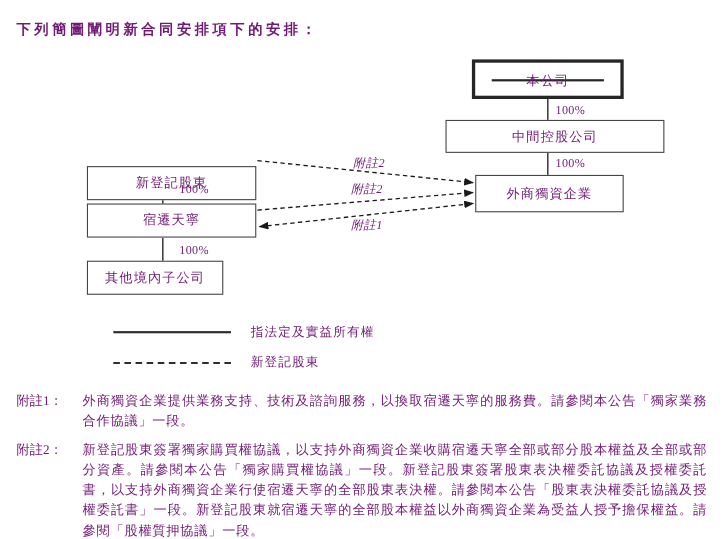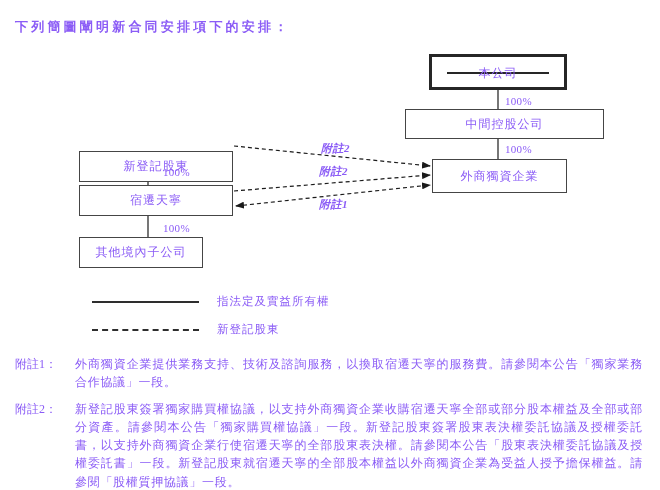--- a/index.html
+++ b/index.html
@@ -1,19 +1,19 @@
 <!DOCTYPE html>
 <html><head>
 <meta charset="utf-8">
 <style>
   html,body{margin:0;padding:0;background:#ffffff;}
   .page{
     position:relative;width:660px;height:490px;background:#ffffff;
     font-family:"Liberation Serif","DejaVu Serif",serif;
-    color:#8b5cf6;overflow:hidden;
+    color:#701a75;overflow:hidden;
   }
   .title{
     position:absolute;left:15px;top:18px;
     font-size:13px;font-weight:bold;letter-spacing:3.2px;white-space:nowrap;
   }
   svg.connectors{position:absolute;left:0;top:0;pointer-events:none;}
   .node{
     position:absolute;border:1px solid #454545;background:#ffffff;
     display:flex;align-items:center;justify-content:center;
     box-sizing:border-box;font-size:12px;letter-spacing:1px;white-space:nowrap;
@@ -24,24 +24,24 @@
   }
   .node-double .inner{
     border:1px solid #262626;width:100%;height:100%;box-sizing:border-box;
     display:flex;align-items:center;justify-content:center;
     font-size:12px;letter-spacing:1px;white-space:nowrap;
   }
   .pct{
     position:absolute;font-size:11px;letter-spacing:0.3px;white-space:nowrap;
   }
   .arrow-label{
-    position:absolute;font-size:11px;font-style:italic;font-weight:700;
+    position:absolute;font-size:11px;font-style:italic;font-weight:400;
     letter-spacing:0.5px;white-space:nowrap;
   }
-  .legend{position:absolute;left:92px;top:294px;}
+  .legend{position:absolute;left:103px;top:294px;}
   .legend-row{display:flex;align-items:center;height:15px;margin-bottom:13px;}
   .legend-line{width:107px;height:0;border-top:2px solid #2e2e2e;}
   .legend-line.dashed{border-top:2px dashed #2e2e2e;}
   .legend-text{margin-left:18px;font-size:11.5px;letter-spacing:1px;white-space:nowrap;}
   .notes{position:absolute;left:15px;top:355px;width:628px;}
   .note{display:flex;margin-bottom:8px;font-size:12px;line-height:18.3px;gap:18px;}
   .note-label{width:42px;flex-shrink:0;white-space:nowrap;}
   .note-body{flex:1;text-align:justify;letter-spacing:0.7px;}
 </style>
 </head>

